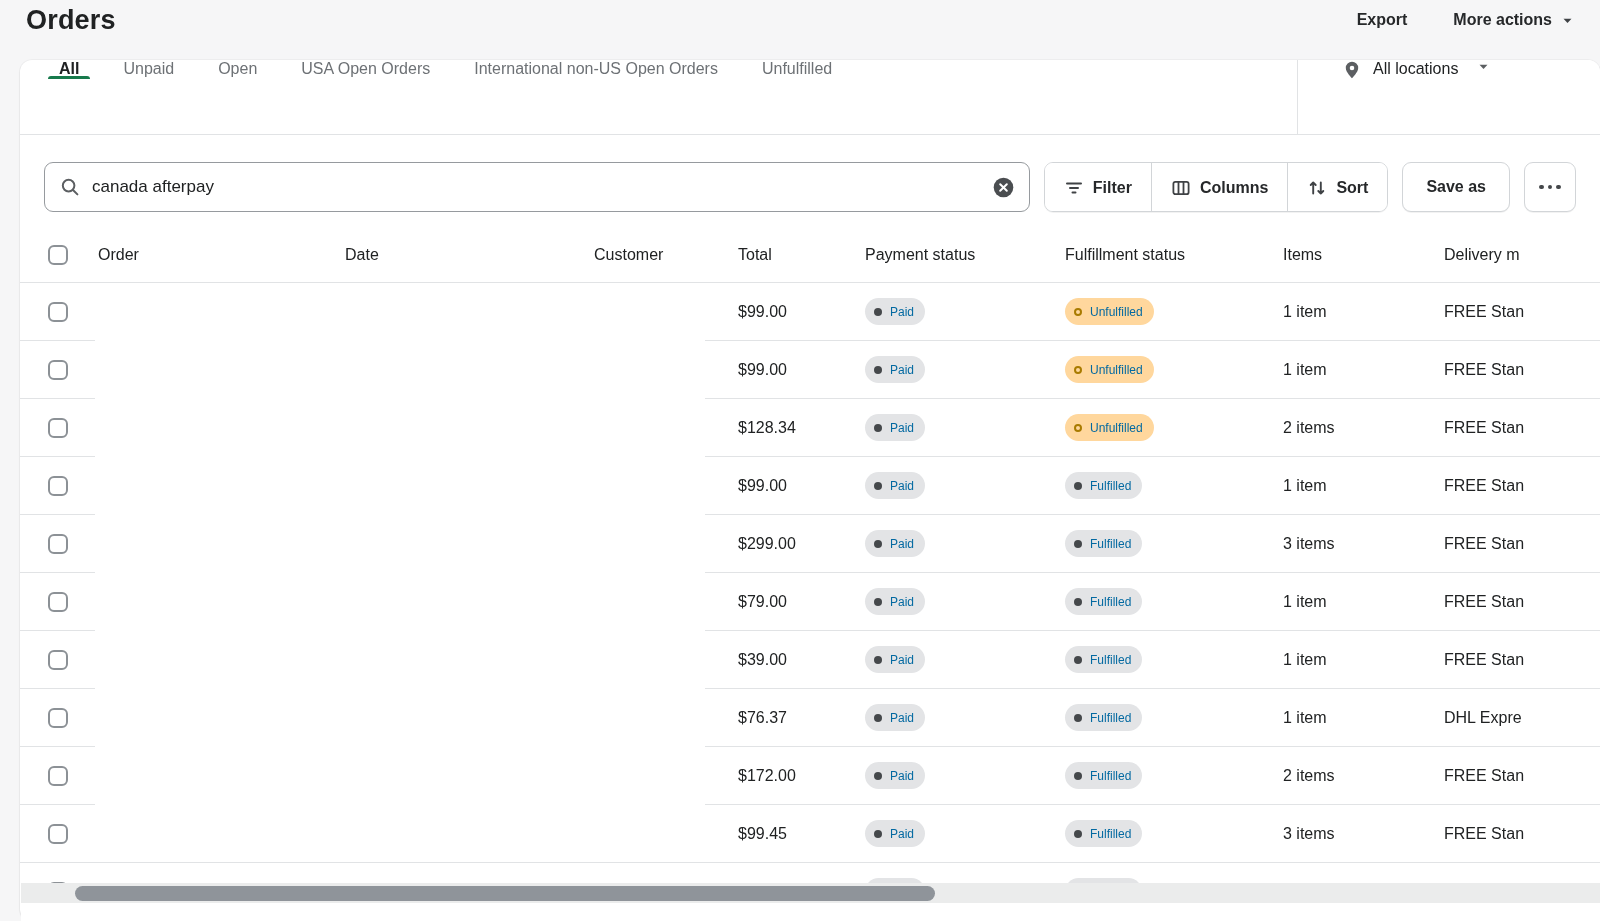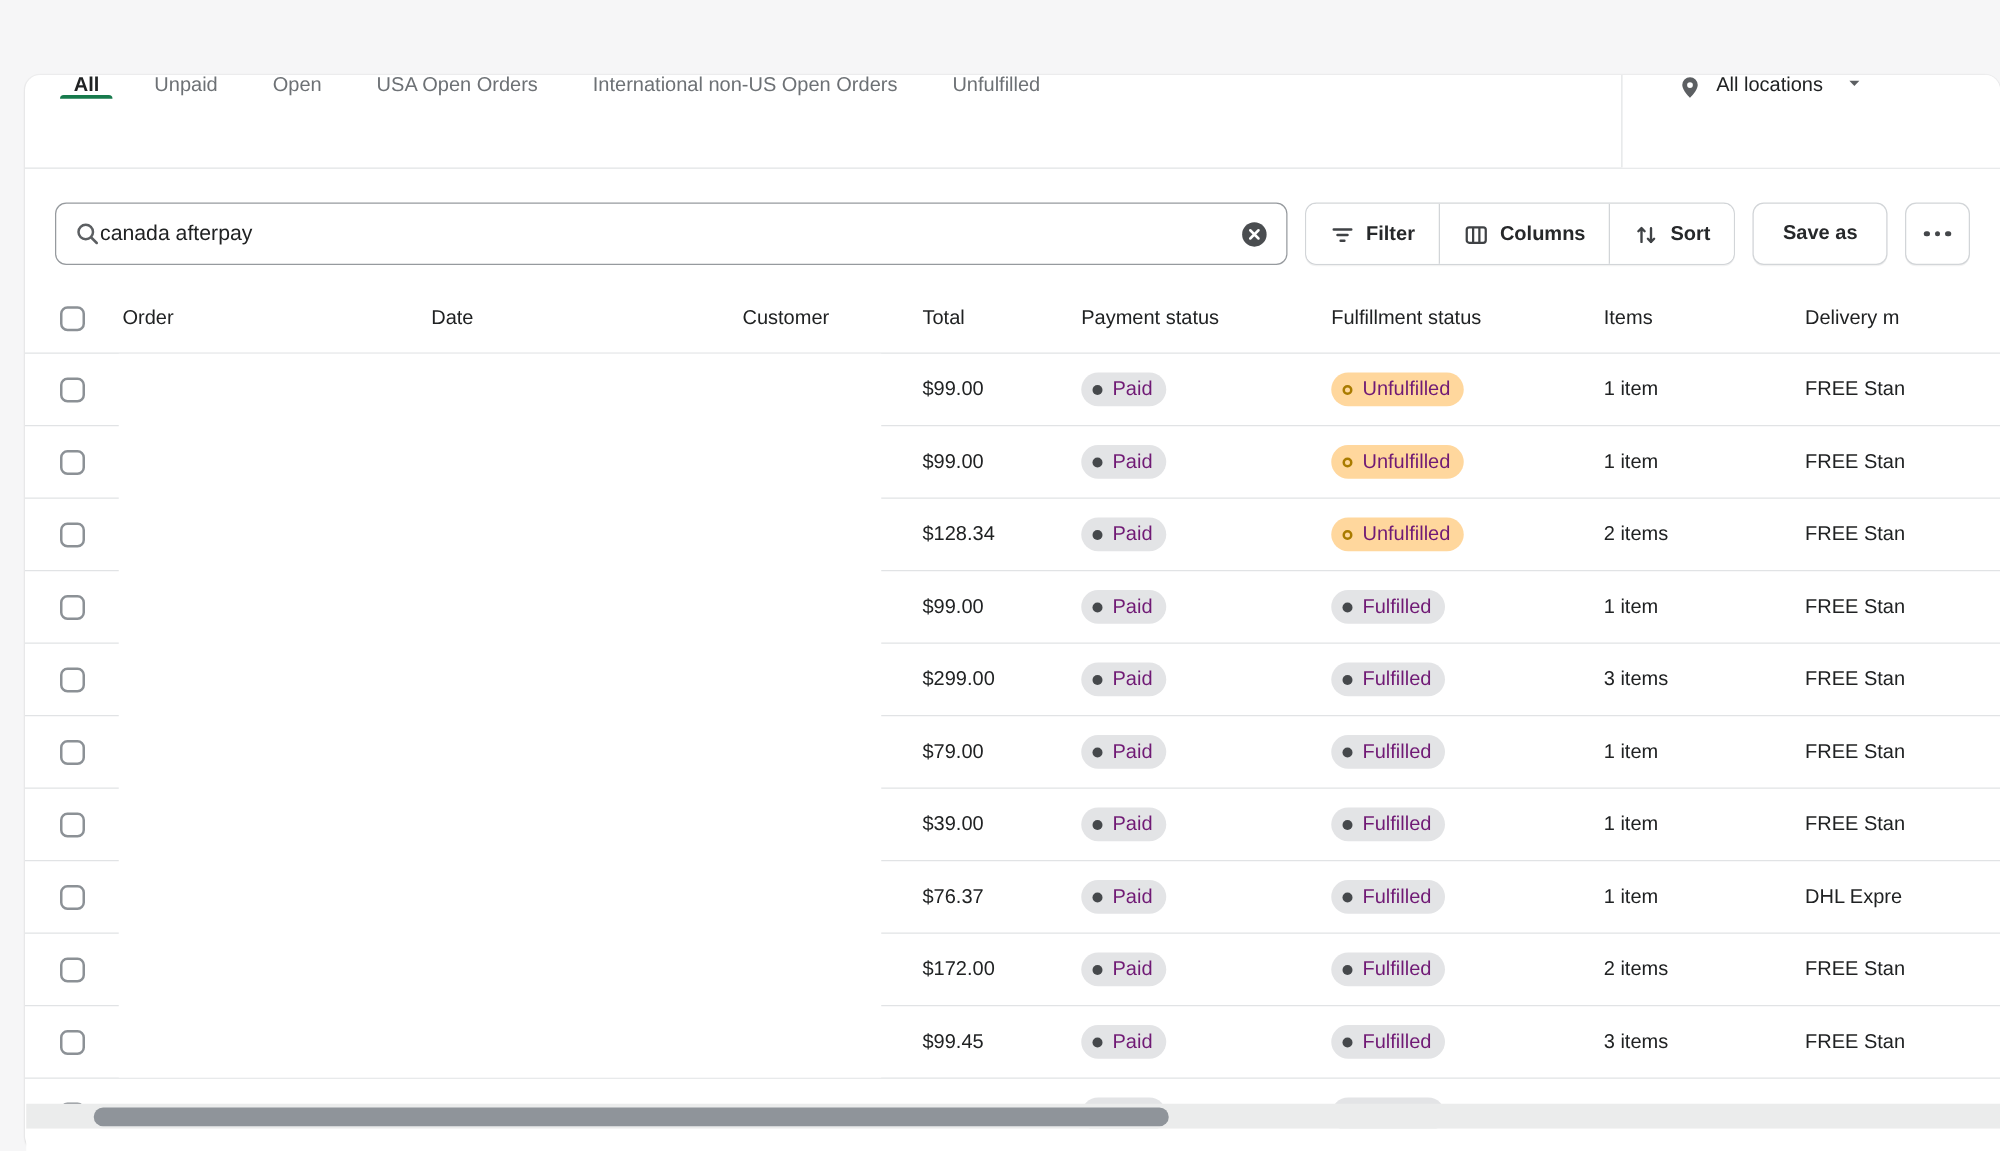--- a/index.html
+++ b/index.html
@@ -46,21 +46,21 @@
   .location {
     width:303px; border-left:1px solid #e1e3e5;
     display:flex; gap:11px; padding-left:44px;
     font-size:16px; cursor:pointer; background:#fff;
   }
 
   
   .controls-row { display:flex; align-items:center; padding:27px 24px 15px; gap:14px; }
   .searchbox {
     flex:1; height:50px; border:1px solid #969a9e; border-radius:9px;
-    display:flex; align-items:center; padding:0 15px; background:#fff;
+    display:flex; align-items:center; gap:12px; padding:0 15px; background:#fff;
   }
   .searchbox input {
     flex:1; border:none; outline:none; font-size:17px; color:#202223;
     font-family:inherit; background:transparent;
   }
   .clear-btn { display:flex; cursor:pointer; border:none; background:none; padding:0; }
 
   .btn, .seg {
     height:50px; background:#fff; display:flex; align-items:center; gap:9px;
     font-size:16px; font-weight:700; color:#26282a; cursor:pointer;
@@ -89,21 +89,21 @@
   .thead { height:56px; border-bottom:1px solid #e1e3e5; font-weight:400; font-size:16px; }
   .tr { height:58px; border-bottom:1px solid #e1e3e5; font-size:16px; }
   .th, .td { padding-left:3px; white-space:nowrap; overflow:visible; }
   .cell-check { display:flex; justify-content:center; padding-left:0; }
   .checkbox {
     width:20px; height:20px; border:2px solid #8c9196; border-radius:6px;
     background:#fff; display:inline-block; cursor:pointer;
   }
   .pill {
     display:inline-flex; align-items:center; gap:8px;
-    height:27px; padding:0 11px 0 9px; border-radius:14px; font-size:16px; color:#701a75;
+    height:27px; padding:0 11px 0 9px; border-radius:14px; font-size:12px; color:#0369a1;
   }
   .pill .dot { width:8px; height:8px; border-radius:50%; }
   .pill.neutral { background:#e3e4e6; }
   .pill.neutral .dot { background:#45484b; }
   .pill.attention { background:#ffd79d; }
   .pill.attention .dot { background:transparent; border:2px solid #a97b00; }
 
   
   .redaction { position:absolute; left:75px; top:56px; width:610px; height:579px; background:#fff; }
 
@@ -118,20 +118,36 @@
   }
   .bottom-mask { position:absolute; left:21px; top:903px; width:1579px; height:18px; background:#fff; }
 
   svg { display:block; }
 </style>
 </head>
 <body>
 
 <div class="page">
 
+  <div class="topbar">
+    <div class="page-title">Orders</div>
+    <div class="top-actions">
+      <button class="text-btn">
+        <span>Export</span>
+      </button>
+      <button class="text-btn">
+        <span>More actions</span>
+        <span>
+          <svg width="13" height="13" viewBox="0 0 12 12">
+              <path d="M2.3 4.3l3.7 3.9 3.7-3.9z" fill="#3f4245"></path>
+            </svg>
+        </span>
+      </button>
+    </div>
+  </div>
 
   <div class="card">
 
     <div class="tabs-row">
       <div class="tabs">
           <div class="tab active">
     <span>All</span>
   </div>
           <div class="tab">
     <span>Unpaid</span>

